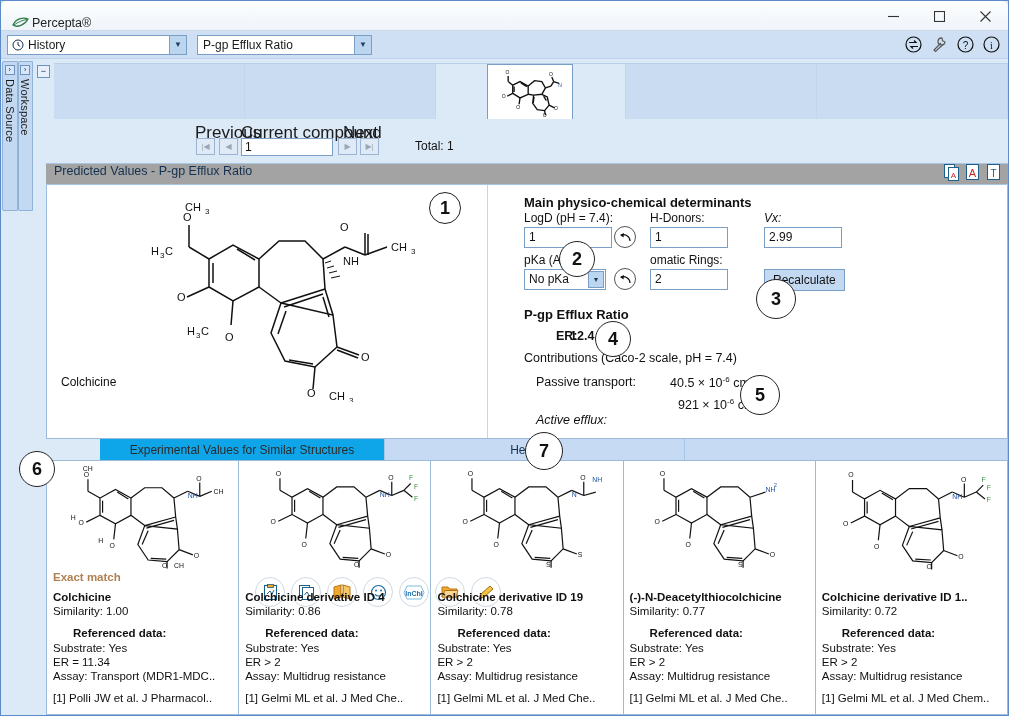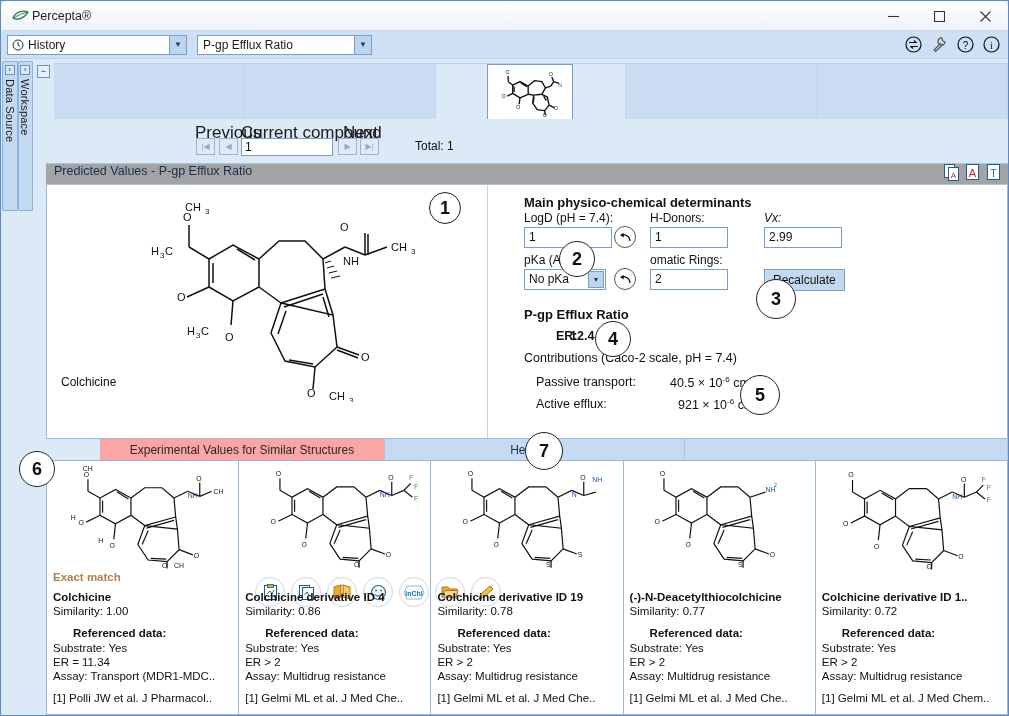--- a/index.html
+++ b/index.html
@@ -16,21 +16,21 @@
     border:1px solid #5b8ac6;
     background:#dce9f7;
     display:flex; flex-direction:column;
   }
 
   
   .titlebar {
     height:30px; flex:0 0 30px;
     background:linear-gradient(#fdfefe,#eef4fa);
     border-bottom:1px solid #cdd9e6;
-    display:flex; align-items:center;
+    display:flex; align-items:flex-end;
     border-radius:6px 6px 0 0;
     position:relative;
   }
   .tb-logo { margin-left:10px; width:18px; height:16px; display:flex; align-items:center; justify-content:center; }
   .tb-title { margin-left:3px; font-size:12.5px; color:#222; }
   .win-ctrls { position:absolute; right:0; top:0; height:30px; display:flex; }
   .win-btn { width:46px; height:30px; display:flex; align-items:center; justify-content:center; color:#333; }
 
   
   .toolbar {
@@ -164,21 +164,21 @@
   
   .tabstrip {
     flex:0 0 22px; display:flex; background:#c6dbf3;
     margin-left:13px; border-bottom:1px solid #9cbadb;
   }
   .tabstrip .pad { width:54px; background:#dce9f7; }
   .tab {
     display:flex; align-items:center; justify-content:center;
     font-size:12px; color:#15314f; border-right:1px solid #a9c5e4;
   }
-  .tab.active { background:#fca5a5; color:#2a2a2a; }
+  .tab.active { background:#0ea5e9; color:#2a2a2a; }
   .tab.t1 { width:285px; }
   .tab.t2 { width:300px; }
   .tab.t3 { flex:1; }
 
   
   .cards { flex:1; display:flex; margin-left:13px; background:#fff; border:1px solid #9cbadb; border-top:none; min-height:0; }
   .card { flex:1; border-right:1px solid #9cbadb; display:flex; flex-direction:column; overflow:hidden; position:relative; }
   .card:last-child { border-right:none; }
   .card-struct { height:110px; display:flex; align-items:center; justify-content:center; overflow:hidden; padding-top:2px; }
   .exact { font-size:11.5px; font-weight:bold; color:#b08050; padding:0 0 2px 6px; height:15px; }
@@ -524,21 +524,21 @@
           <span class="res-line" style="left:36px; top:166px;">Contributions (Caco-2 scale, pH = 7.4)</span>
 
           <span class="res-line" style="left:48px; top:190px;">Passive transport:</span>
           <span class="res-line" style="left:182px; top:190px;">
             <span>40.5</span>
             <span>×</span>
             <span>10</span><sup class="x">-6</sup>
             <span>cm/s</span>
           </span>
 
-          <span class="res-line" style="left:48px; top:212px;">Active efflux:</span>
+          <span class="res-line" style="left:48px; top:228px;font-style:italic;">Active efflux:</span>
           <span class="res-line" style="left:190px; top:212px;">
             <span>921</span>
             <span>×</span>
             <span>10</span><sup class="x">-6</sup>
             <span>cm/s</span>
           </span>
         </div>
       </div>
 
       <div class="tabstrip">

